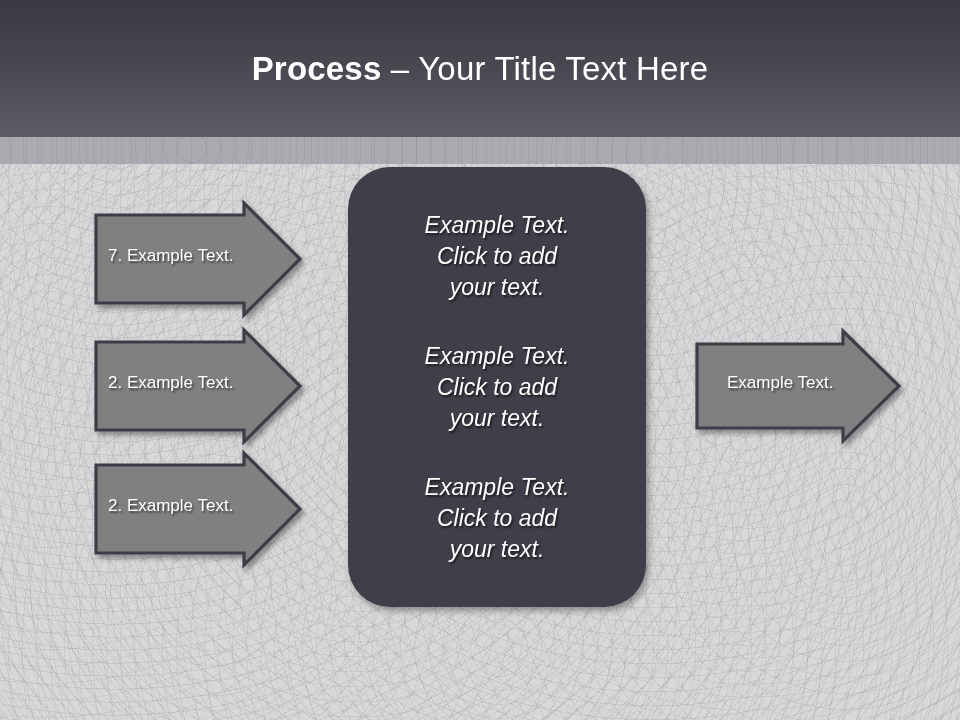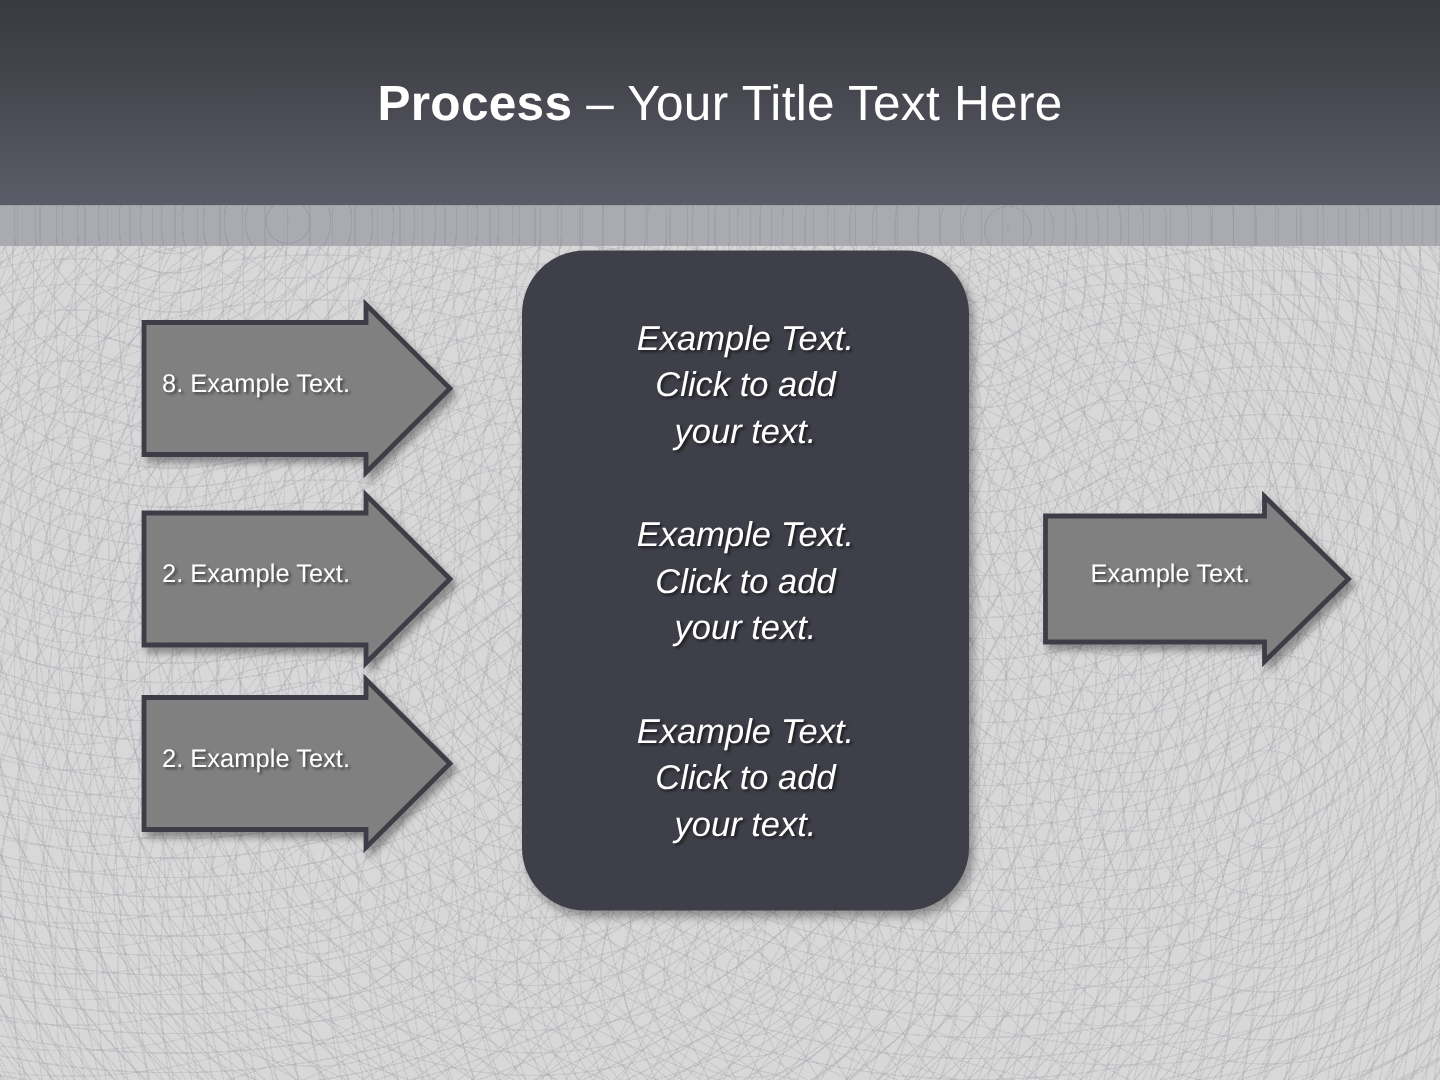--- a/index.html
+++ b/index.html
@@ -164,21 +164,21 @@
 
   <div id="header-band">
     <div id="title-text"><span id="title-strong">Process</span><span id="title-rest"> – Your Title Text Here</span></div>
   </div>
   <div id="divider-band"></div>
 
   <div class="arrow" id="arrow-1">
     <svg width="210" height="116" viewBox="0 0 210 116">
       <path class="arrow-shape" d="M 2,14 L 150,14 L 150,2 L 206,58 L 150,114 L 150,102 L 2,102 Z"></path>
     </svg>
-    <span class="arrow-label">8. Example Text.</span>
+    <span class="arrow-label">7. Example Text.</span>
   </div>
 
   <div class="arrow" id="arrow-2">
     <svg width="210" height="116" viewBox="0 0 210 116">
       <path class="arrow-shape" d="M 2,14 L 150,14 L 150,2 L 206,58 L 150,114 L 150,102 L 2,102 Z"></path>
     </svg>
     <span class="arrow-label">2. Example Text.</span>
   </div>
 
   <div class="arrow" id="arrow-3">

